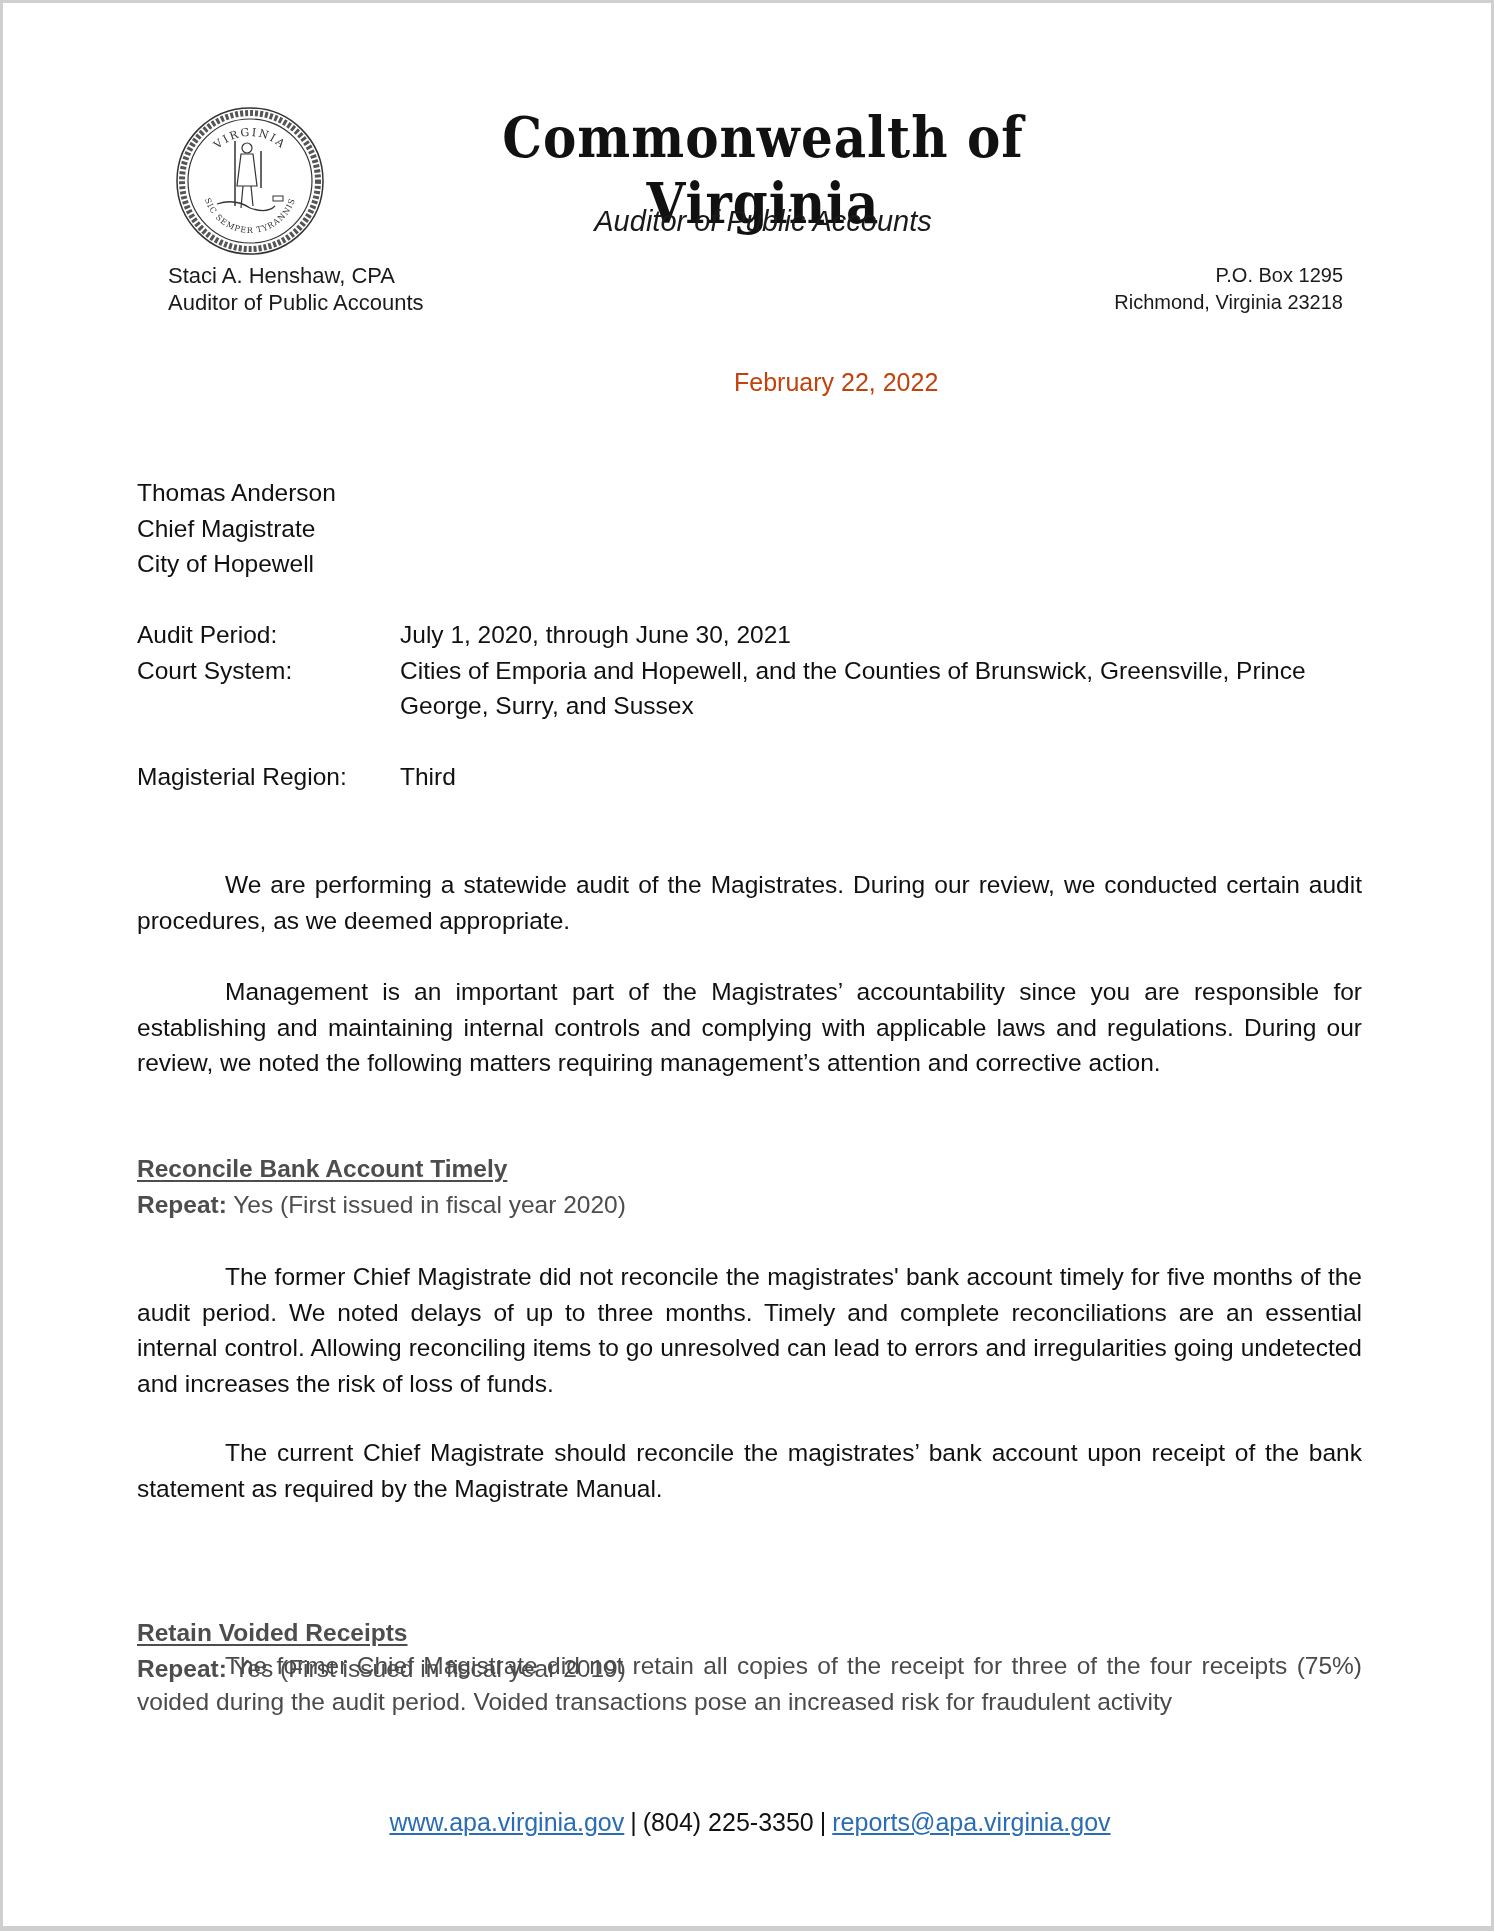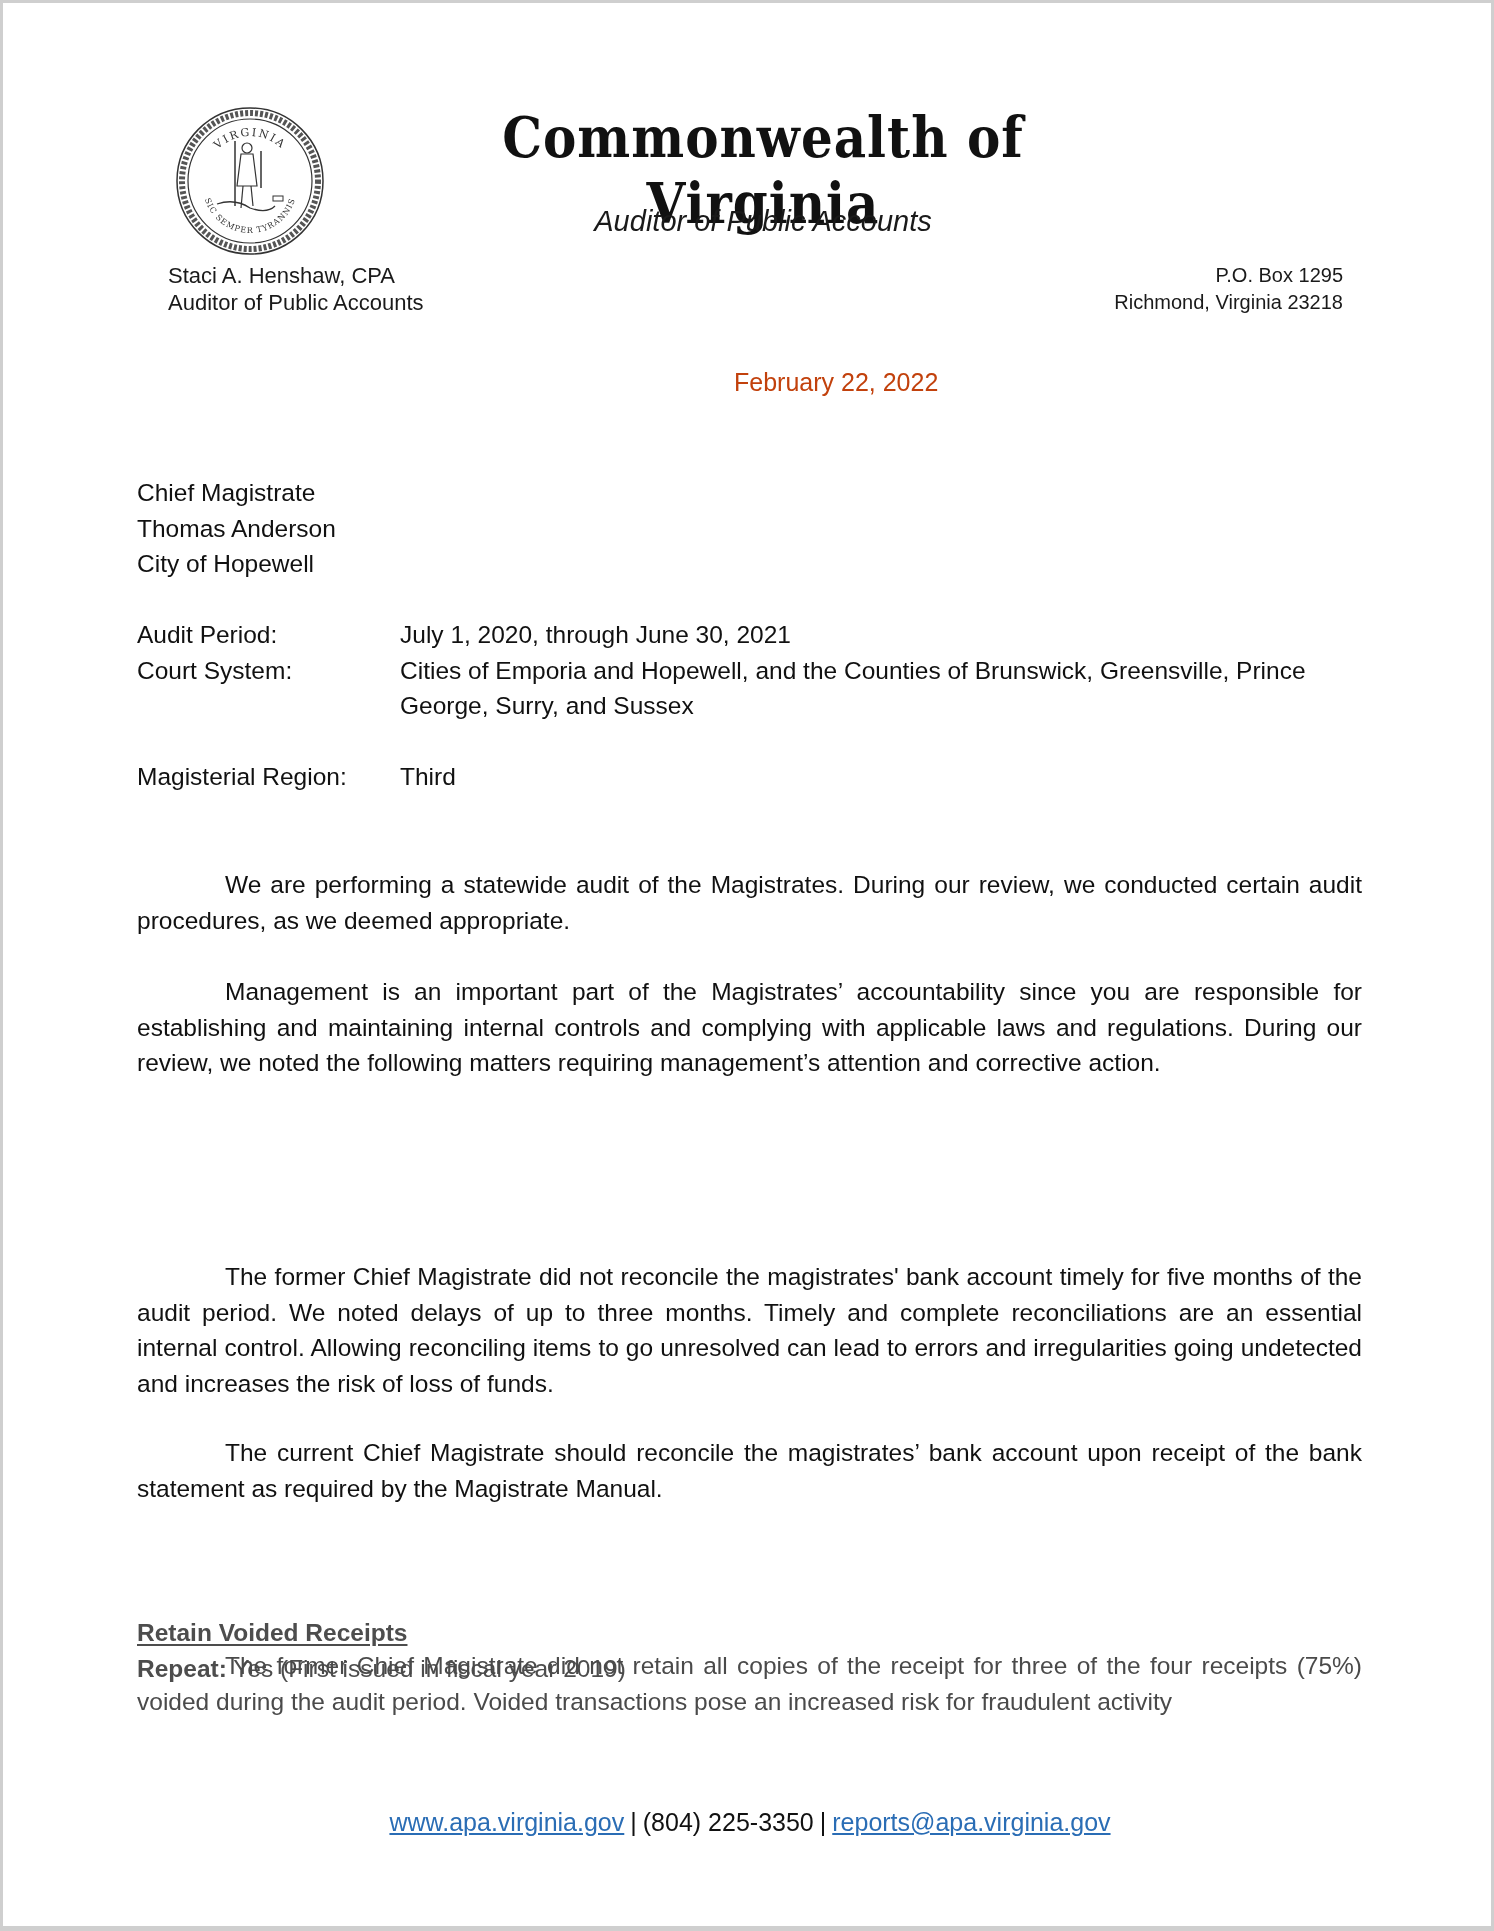--- a/index.html
+++ b/index.html
@@ -126,22 +126,22 @@
   </div>
 
   <div class="address">
     <div>P.O. Box 1295</div>
     <div>Richmond, Virginia 23218</div>
   </div>
 
   <div class="date">February 22, 2022</div>
 
   <div class="text recipient">
+    <div>Thomas Anderson</div>
     <div>Chief Magistrate</div>
-    <div>Thomas Anderson</div>
     <div>City of Hopewell</div>
   </div>
 
   <div class="text meta">
     <div class="meta-row">
       <div class="meta-label">Audit Period:</div>
       <div class="meta-value">July 1, 2020, through June 30, 2021</div>
     </div>
     <div class="meta-row">
       <div class="meta-label">Court System:</div>
@@ -150,20 +150,24 @@
     <div class="meta-gap"></div>
     <div class="meta-row">
       <div class="meta-label">Magisterial Region:</div>
       <div class="meta-value">Third</div>
     </div>
   </div>
 
   <p class="text para p1">We are performing a statewide audit of the Magistrates.  During our review, we conducted certain audit procedures, as we deemed appropriate.</p>
   <p class="text para p2">Management is an important part of the Magistrates’ accountability since you are responsible for establishing and maintaining internal controls and complying with applicable laws and regulations. During our review, we noted the following matters requiring management’s attention and corrective action.</p>
 
+  <div class="text h1">
+    <div class="heading">Reconcile Bank Account Timely</div>
+    <div class="repeat"><b>Repeat:</b><span> Yes (First issued in fiscal year 2020)</span></div>
+  </div>
   <p class="text para p3">The former Chief Magistrate did not reconcile the magistrates' bank account timely for five months of the audit period.  We noted delays of up to three months.  Timely and complete reconciliations are an essential internal control.  Allowing reconciling items to go unresolved can lead to errors and irregularities going undetected and increases the risk of loss of funds.</p>
   <p class="text para p4">The current Chief Magistrate should reconcile the magistrates’ bank account upon receipt of the bank statement as required by the Magistrate Manual.</p>
 
   <div class="text h2">
     <div class="heading">Retain Voided Receipts</div>
     <div class="repeat"><b>Repeat:</b><span> Yes (First issued in fiscal year 2019)</span></div>
   </div>
   <p class="text para p5">The former Chief Magistrate did not retain all copies of the receipt for three of the four receipts (75%) voided during the audit period.  Voided transactions pose an increased risk for fraudulent activity</p>
 
   <div class="footer">

